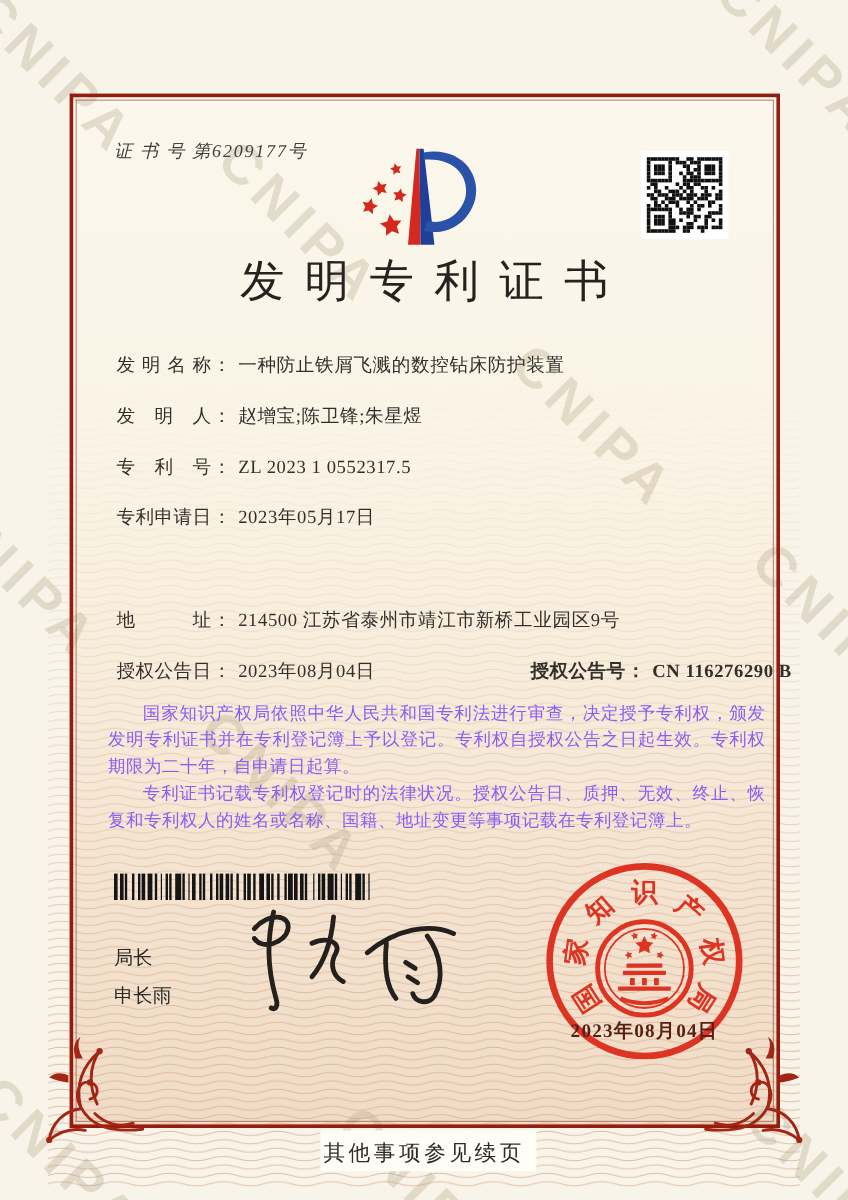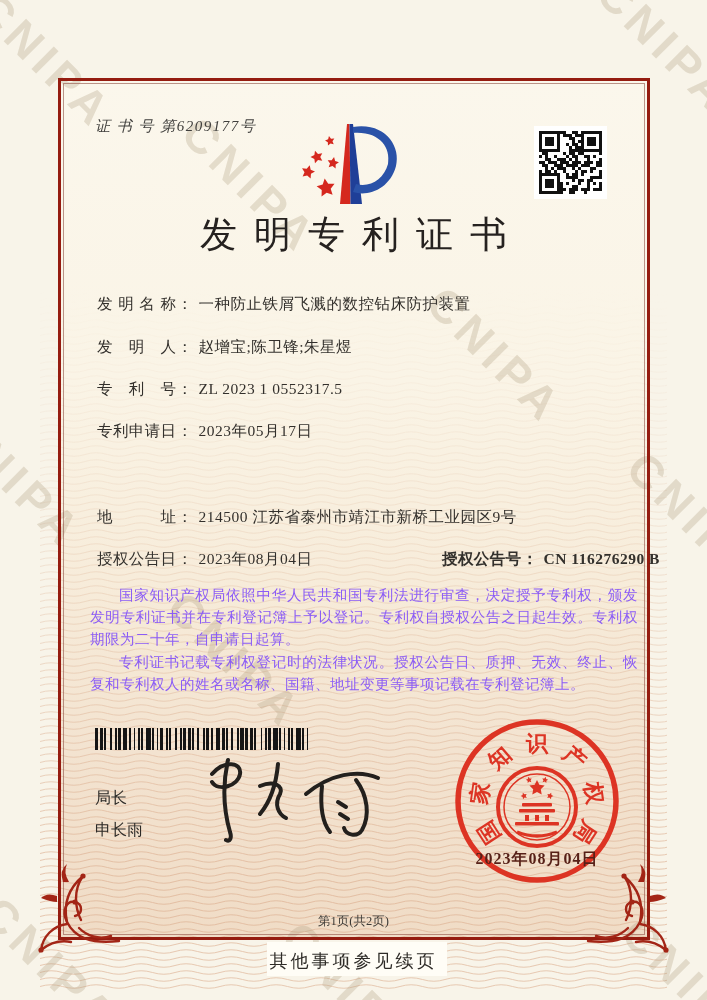--- a/index.html
+++ b/index.html
@@ -807,18 +807,17 @@
           <rect x="-12" y="8" width="4" height="6"></rect>
           <rect x="-2" y="8" width="4" height="6"></rect>
           <rect x="8" y="8" width="4" height="6"></rect>
           <rect x="-22" y="15" width="44" height="3.6" rx="1"></rect>
         </g>
         <path d="M-20,25 Q0,33 20,25" fill="none" stroke="#dc2a1a" stroke-width="3.4"></path>
       </g>
       <text x="0" y="63" text-anchor="middle" font-size="16" font-weight="bold" fill="#4d150d" letter-spacing="1" font-family="'Liberation Serif','DejaVu Serif',serif">2023年08月04日</text>
     </svg>
 
-    <div class="page-num">第1页(共2页)</div>
     <div class="cont-box"></div>
     <div class="cont-text">其他事项参见续页</div>
 
   </div>
 </div>
 
 </body></html>

